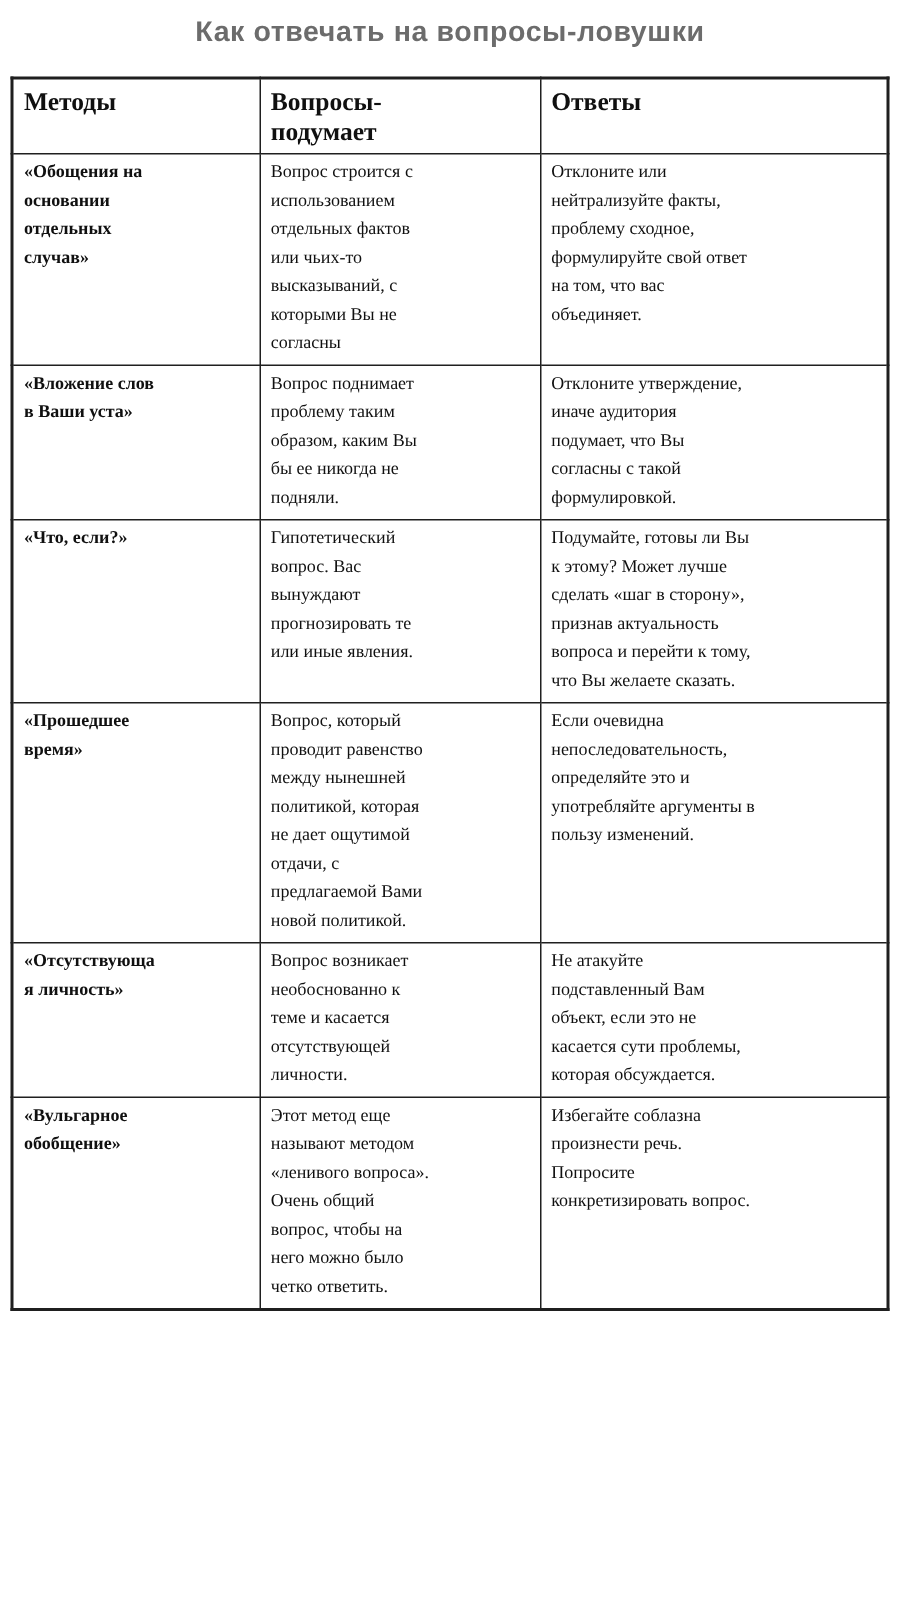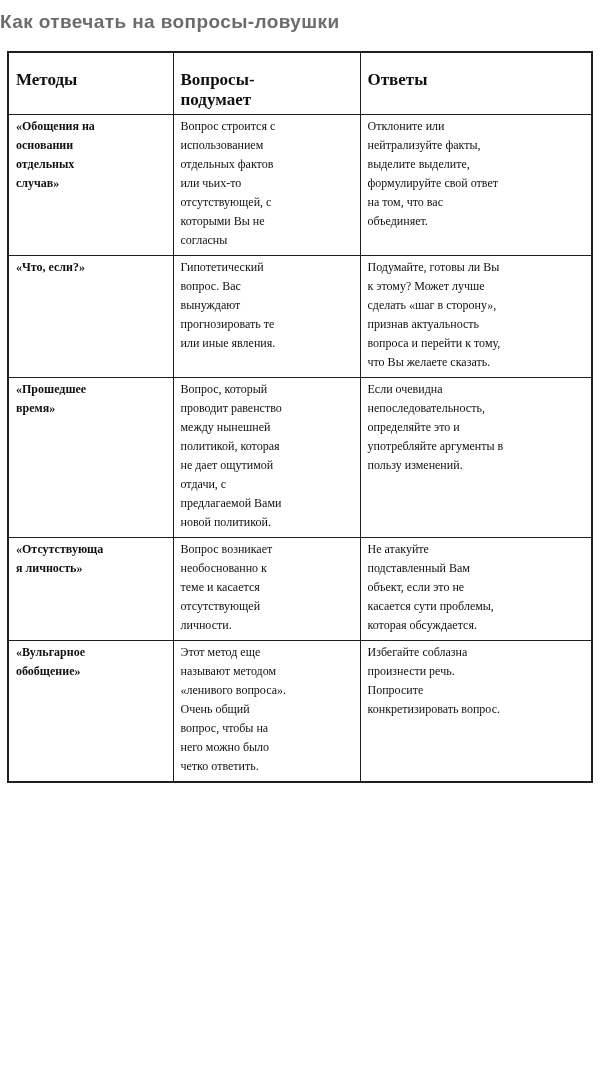--- a/index.html
+++ b/index.html
@@ -14,20 +14,21 @@
     padding: 0;
     background: var(--background);
   }
   body {
     width: 600px;
     height: 1081px;
     overflow: hidden;
   }
   .page-title {
     margin: 10px 0 0 0;
+    text-align: center;
     font-family: "Liberation Sans", sans-serif;
     font-weight: bold;
     font-size: 19px;
     line-height: 24px;
     letter-spacing: 0.4px;
     color: var(--title);
   }
   table.trap-table {
     margin: 17px auto 0 auto;
     width: 584px;
@@ -44,21 +45,21 @@
     text-align: left;
     white-space: pre-line;
     padding: 2px 5px 5px 7px;
     font-size: 12px;
     line-height: 19px;
   }
   table.trap-table th {
     font-size: 17px;
     line-height: 20px;
     font-weight: bold;
-    padding-top: 17px;
+    padding-top: 5px;
     padding-bottom: 4px;
   }
   td.method-cell {
     font-weight: bold;
     font-size: 16.5px;
   }
 </style>
 </head>
 <body>
 
@@ -81,29 +82,43 @@
   <tbody>
     <tr>
       <td class="method-cell">«Обощения на
 основании
 отдельных
 случав»</td>
       <td>Вопрос строится с
 использованием
 отдельных фактов
 или чьих-то
-отсутствующей, с
+высказываний, с
 которыми Вы не
 согласны</td>
       <td>Отклоните или
 нейтрализуйте факты,
-выделите выделите,
+проблему сходное,
 формулируйте свой ответ
 на том, что вас
 объединяет.</td>
+    </tr>
+    <tr>
+      <td class="method-cell">«Вложение слов
+в Ваши уста»</td>
+      <td>Вопрос поднимает
+проблему таким
+образом, каким Вы
+бы ее никогда не
+подняли.</td>
+      <td>Отклоните утверждение,
+иначе аудитория
+подумает, что Вы
+согласны с такой
+формулировкой.</td>
     </tr>
     <tr>
       <td class="method-cell">«Что, если?»</td>
       <td>Гипотетический
 вопрос. Вас
 вынуждают
 прогнозировать те
 или иные явления.</td>
       <td>Подумайте, готовы ли Вы
 к этому? Может лучше

